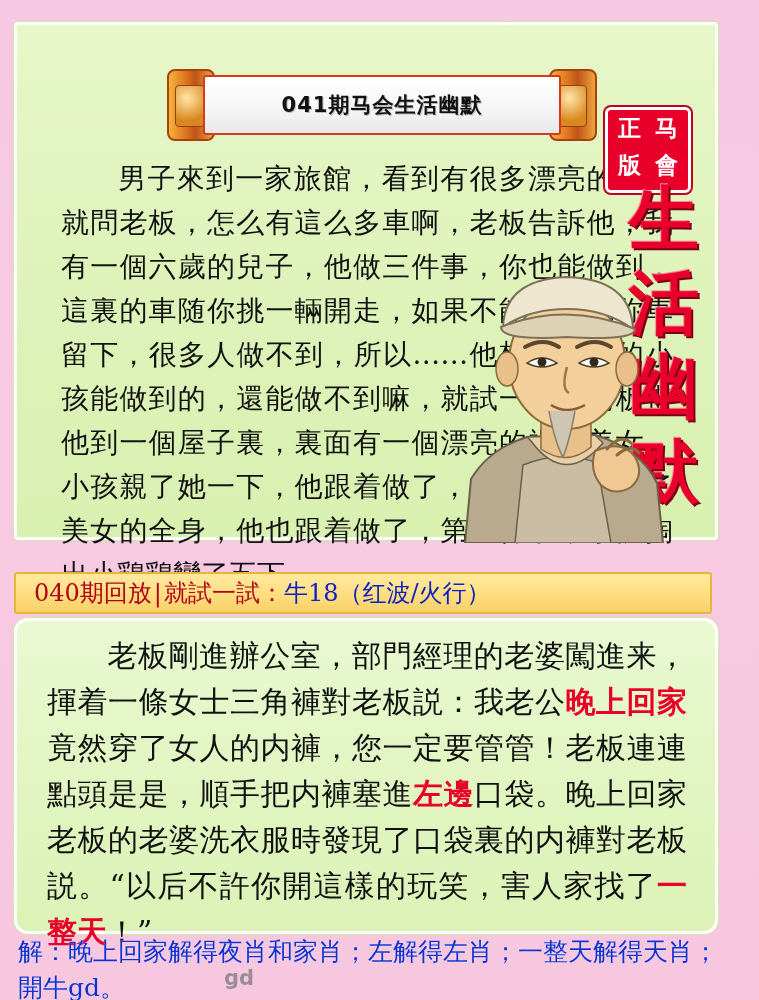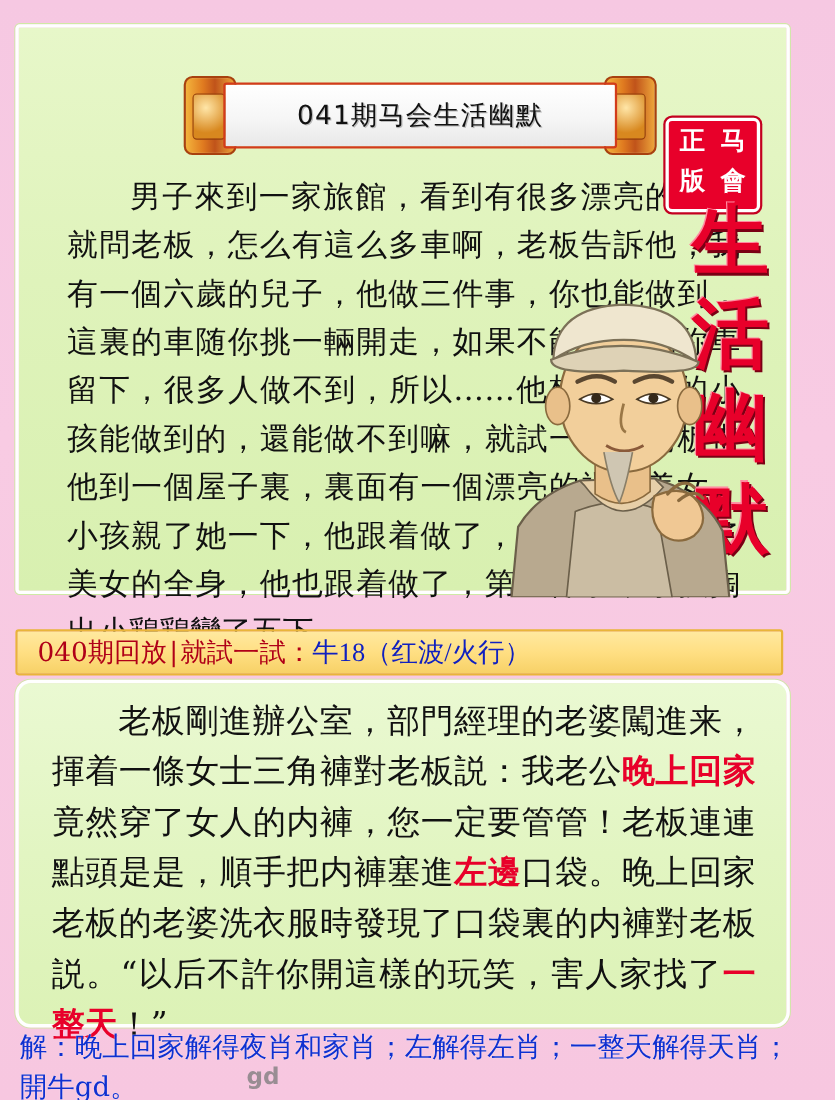--- a/index.html
+++ b/index.html
@@ -40,21 +40,21 @@
   }
   .banner .sheet{
     position:absolute;left:36px;right:36px;top:6px;height:56px;
     background:linear-gradient(180deg,#ffffff 0%,#f6f6f6 55%,#e8e8e8 100%);
     border:2px solid #d23b1b;
     border-radius:3px;
     display:flex;align-items:center;justify-content:center;
   }
   .banner-title{
     font-family:"DejaVu Sans","Liberation Sans",sans-serif;
-    font-weight:normal;font-size:24px;color:#111;
+    font-weight:bold;font-size:21px;color:#111;
     letter-spacing:1px;
     transform:skewX(-6px);
     text-shadow:1px 1px 0 #bbb;
     white-space:nowrap;
     text-align:center;
   }
   
   .story-top{
     position:absolute;left:44px;top:132px;width:612px;
     font-family:"DejaVu Serif","Liberation Serif",serif;
@@ -92,21 +92,21 @@
   .ribbon{
     position:absolute;left:14px;top:572px;width:698px;height:42px;
     background:linear-gradient(180deg,#ffe9a0 0%,#ffdf83 50%,#f7d167 100%);
     border:2px solid #e9b43a;border-radius:3px;
     display:flex;align-items:center;
     padding-left:18px;box-sizing:border-box;
     font-family:"DejaVu Serif","Liberation Serif",serif;
     font-size:24px;color:#b00018;white-space:nowrap;
   }
   .ribbon .sep{color:#b00018;margin:0 2px;}
-  .ribbon .blue{color:#1020c0;font-family:Liberation Serif, serif;}
+  .ribbon .blue{color:#1020c0;}
   
   .panel-bottom{
     position:absolute;left:14px;top:618px;width:698px;height:310px;
     background:linear-gradient(180deg,#eaf9d2 0%,#e2f5c2 50%,#dcf2b6 100%);
     border:3px solid #ffffff;border-radius:14px;
     box-shadow:0 0 0 1px #cfe9a5;
   }
   .story-bottom{
     position:absolute;left:30px;top:12px;width:640px;
     font-family:"DejaVu Serif","Liberation Serif",serif;

